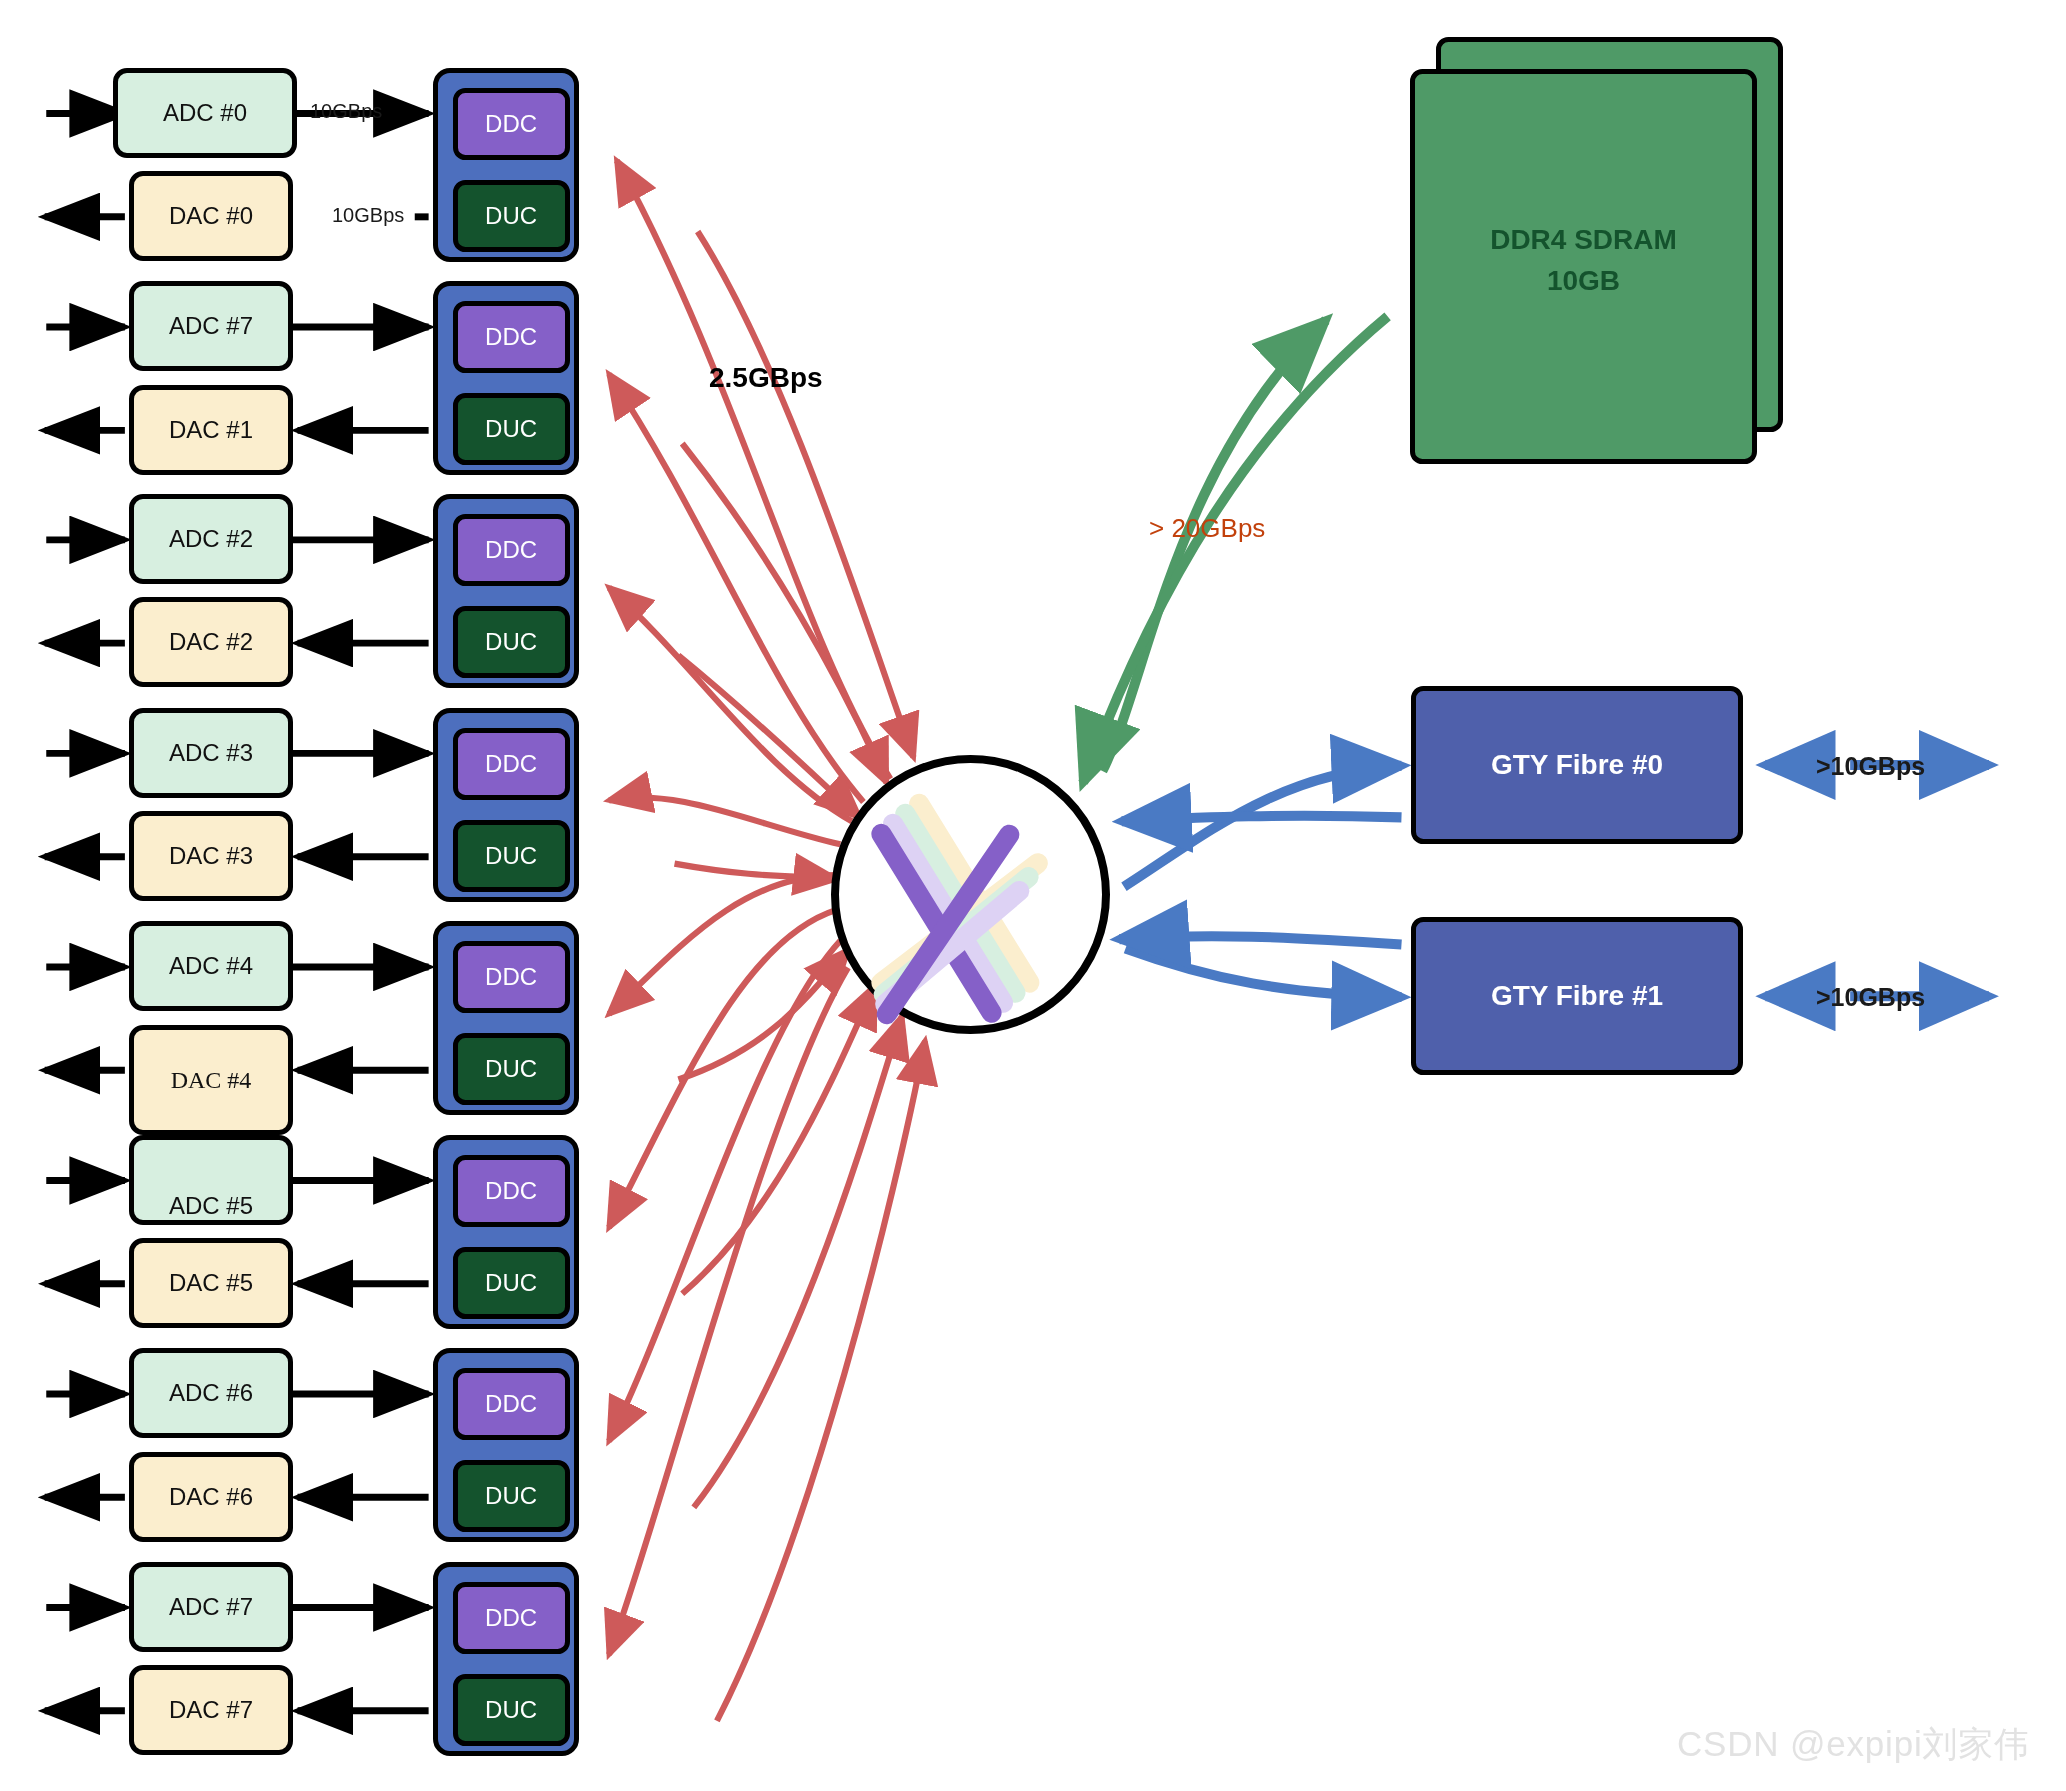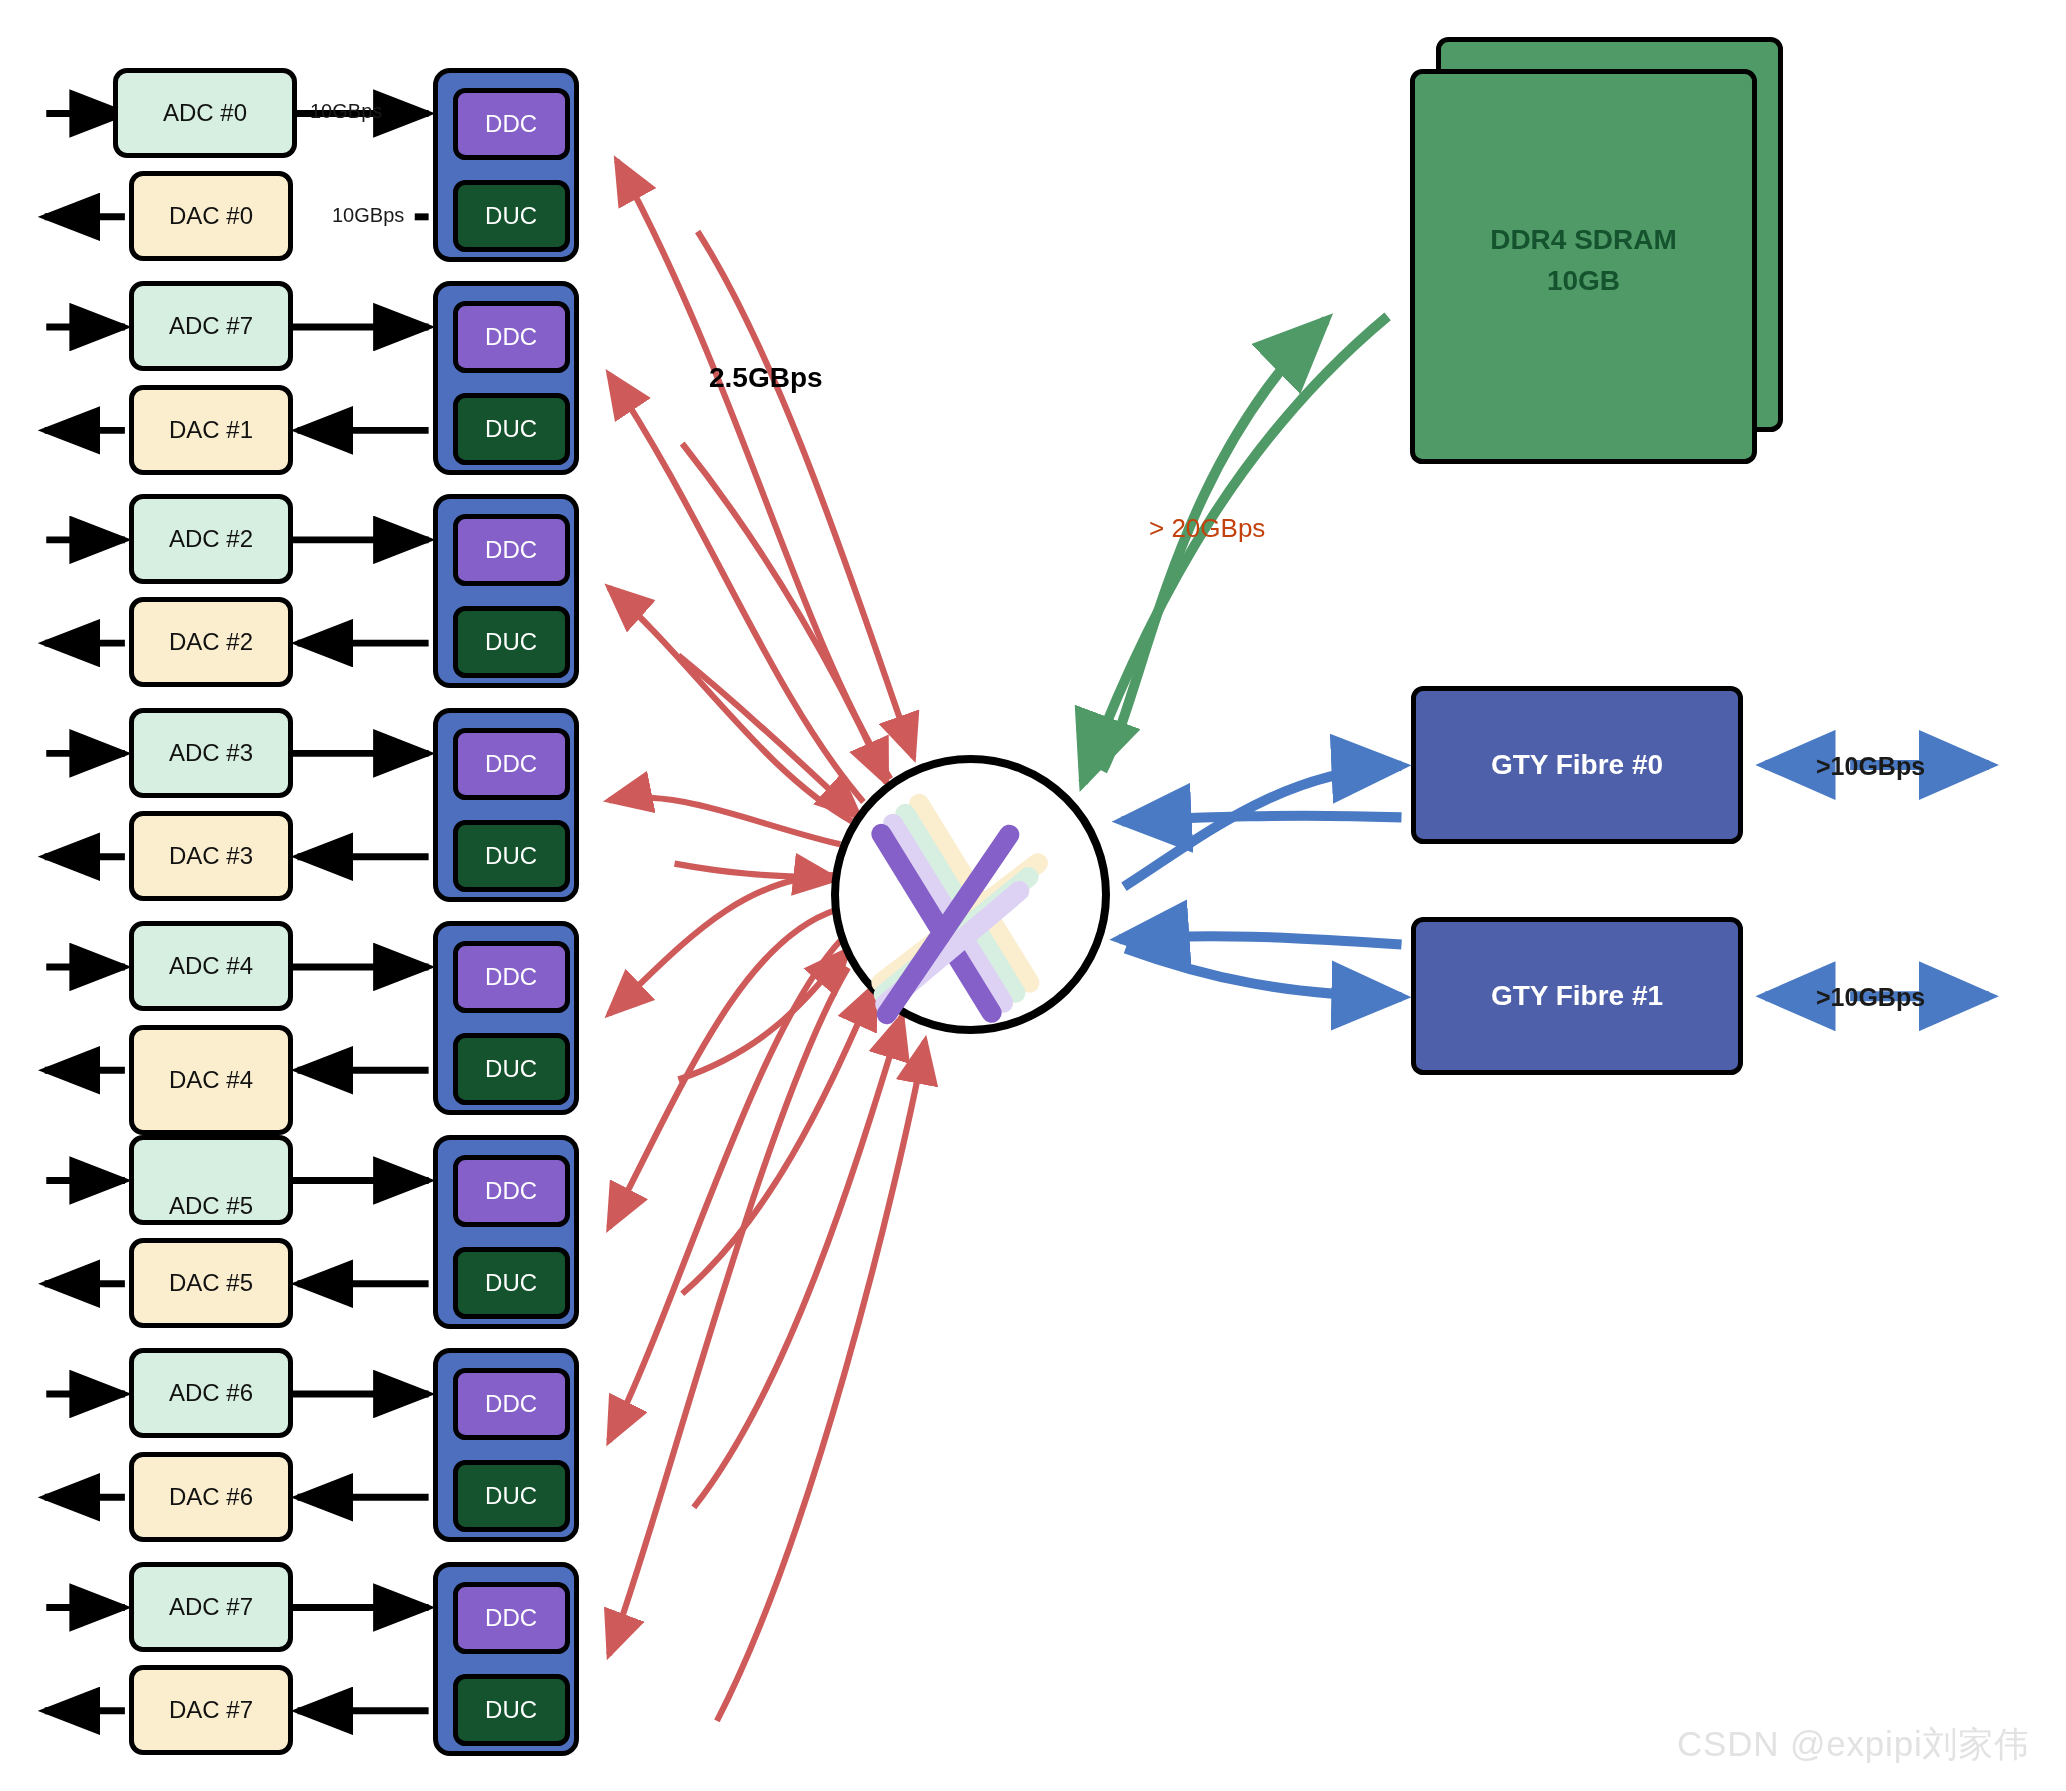--- a/index.html
+++ b/index.html
@@ -206,21 +206,21 @@
       <span>DDC</span>
       </div>
     <div class="box duc" style="left:14.6px;top:107px;width:117px;height:72px;">
       <span>DUC</span>
       </div>
   </div>
 
   <div class="box adc" style="left:129px;top:921px;width:164px;height:90px;">
     <span>ADC #4</span>
     </div>
-  <div class="box dac" style="left:129px;top:1025px;width:164px;height:110px;">
+  <div class="box dac" style="left:129px;top:1025px;width:164px;height:110px;font-family:Liberation Serif, serif;">
     <span>DAC #4</span>
     </div>
   <div class="box chanbox" style="left:433px;top:921px;width:146px;height:194px;">
     <div class="box ddc" style="left:14.6px;top:14.6px;width:117px;height:72px;">
       <span>DDC</span>
       </div>
     <div class="box duc" style="left:14.6px;top:107px;width:117px;height:72px;">
       <span>DUC</span>
       </div>
   </div>

